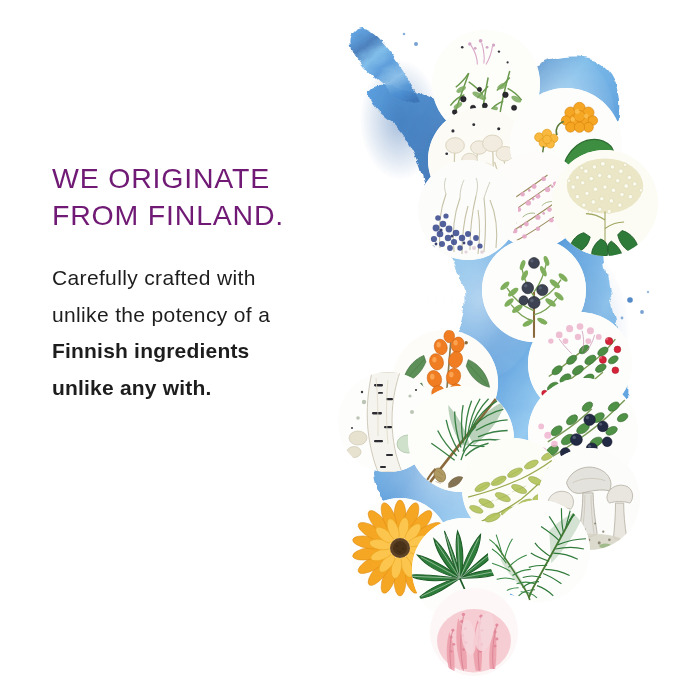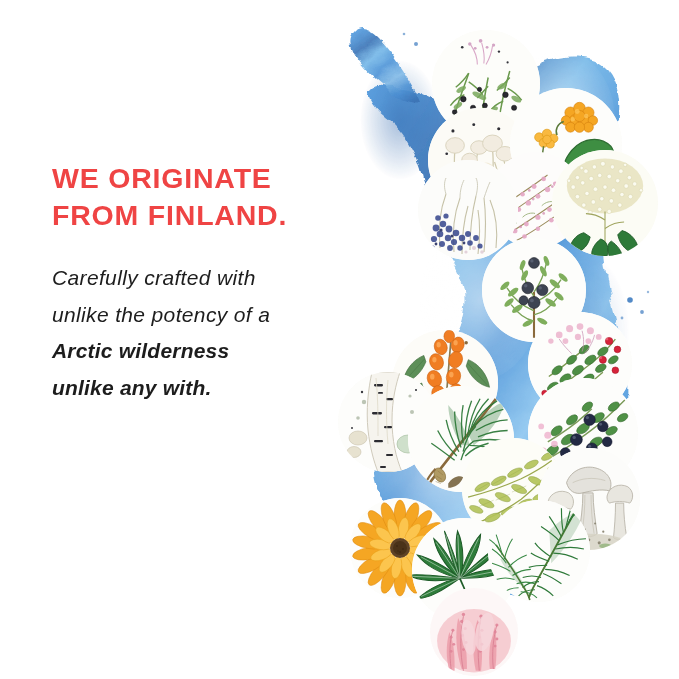--- a/index.html
+++ b/index.html
@@ -6,25 +6,25 @@
   body{
     width:679px;height:679px;overflow:hidden;position:relative;
     font-family:"Liberation Sans","DejaVu Sans",sans-serif;
     -webkit-font-smoothing:antialiased;
   }
   #poster{position:absolute;inset:0;background:#ffffff;}
 
   
   #text-panel{position:absolute;left:52px;top:160px;width:300px;}
   #headline{
-    font-size:28.5px;font-weight:700;letter-spacing:0.8px;
-    line-height:1.30;color:#ef4444;margin:0;
+    font-size:28.5px;font-weight:400;letter-spacing:0.8px;
+    line-height:1.30;color:#701a75;margin:0;
   }
   #headline .hl-line{display:block;white-space:nowrap;}
-  #body-copy{margin:0;padding-top:26px;font-style:italic;}
+  #body-copy{margin:0;padding-top:26px;}
   #body-copy .bc-line{
     display:block;white-space:nowrap;
     font-size:21px;line-height:36.5px;color:#1d1d1d;
     letter-spacing:0.35px;font-weight:400;
   }
   #body-copy .bc-line.bold{font-weight:700;letter-spacing:0.2px;}
 
   
   #map-area{position:absolute;left:330px;top:0;width:349px;height:679px;}
   #map-svg{position:absolute;left:0;top:0;width:349px;height:679px;}
@@ -47,21 +47,21 @@
   <div id="text-panel">
 
     <h1 id="headline">
       <span class="hl-line">WE ORIGINATE</span>
       <span class="hl-line">FROM FINLAND.</span>
     </h1>
 
     <p id="body-copy">
       <span class="bc-line">Carefully crafted with</span>
       <span class="bc-line">unlike the potency of a</span>
-      <span class="bc-line bold">Arctic wilderness</span>
+      <span class="bc-line bold">Finnish ingredients</span>
       <span class="bc-line bold">unlike any with.</span>
     </p>
   </div>
 
   <div id="map-area">
 
     <svg id="map-svg" viewBox="0 0 349 679">
       <defs>
         <linearGradient id="wc" x1="0.15" y1="0" x2="0.9" y2="1">
           <stop offset="0" stop-color="#2f86d6"></stop>

